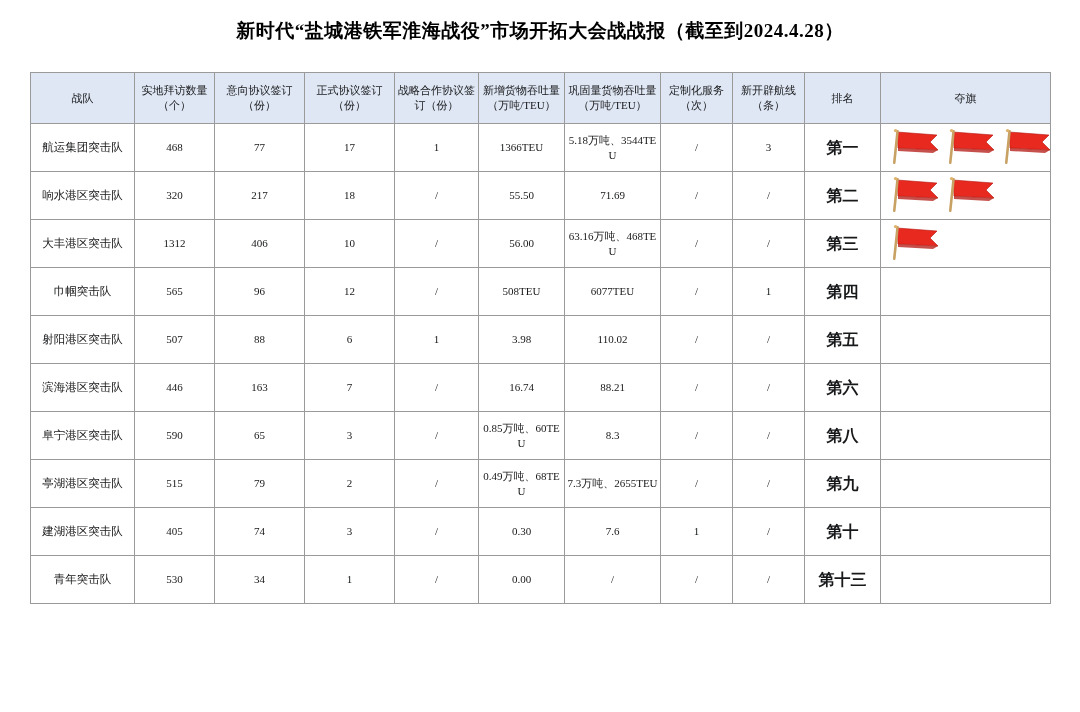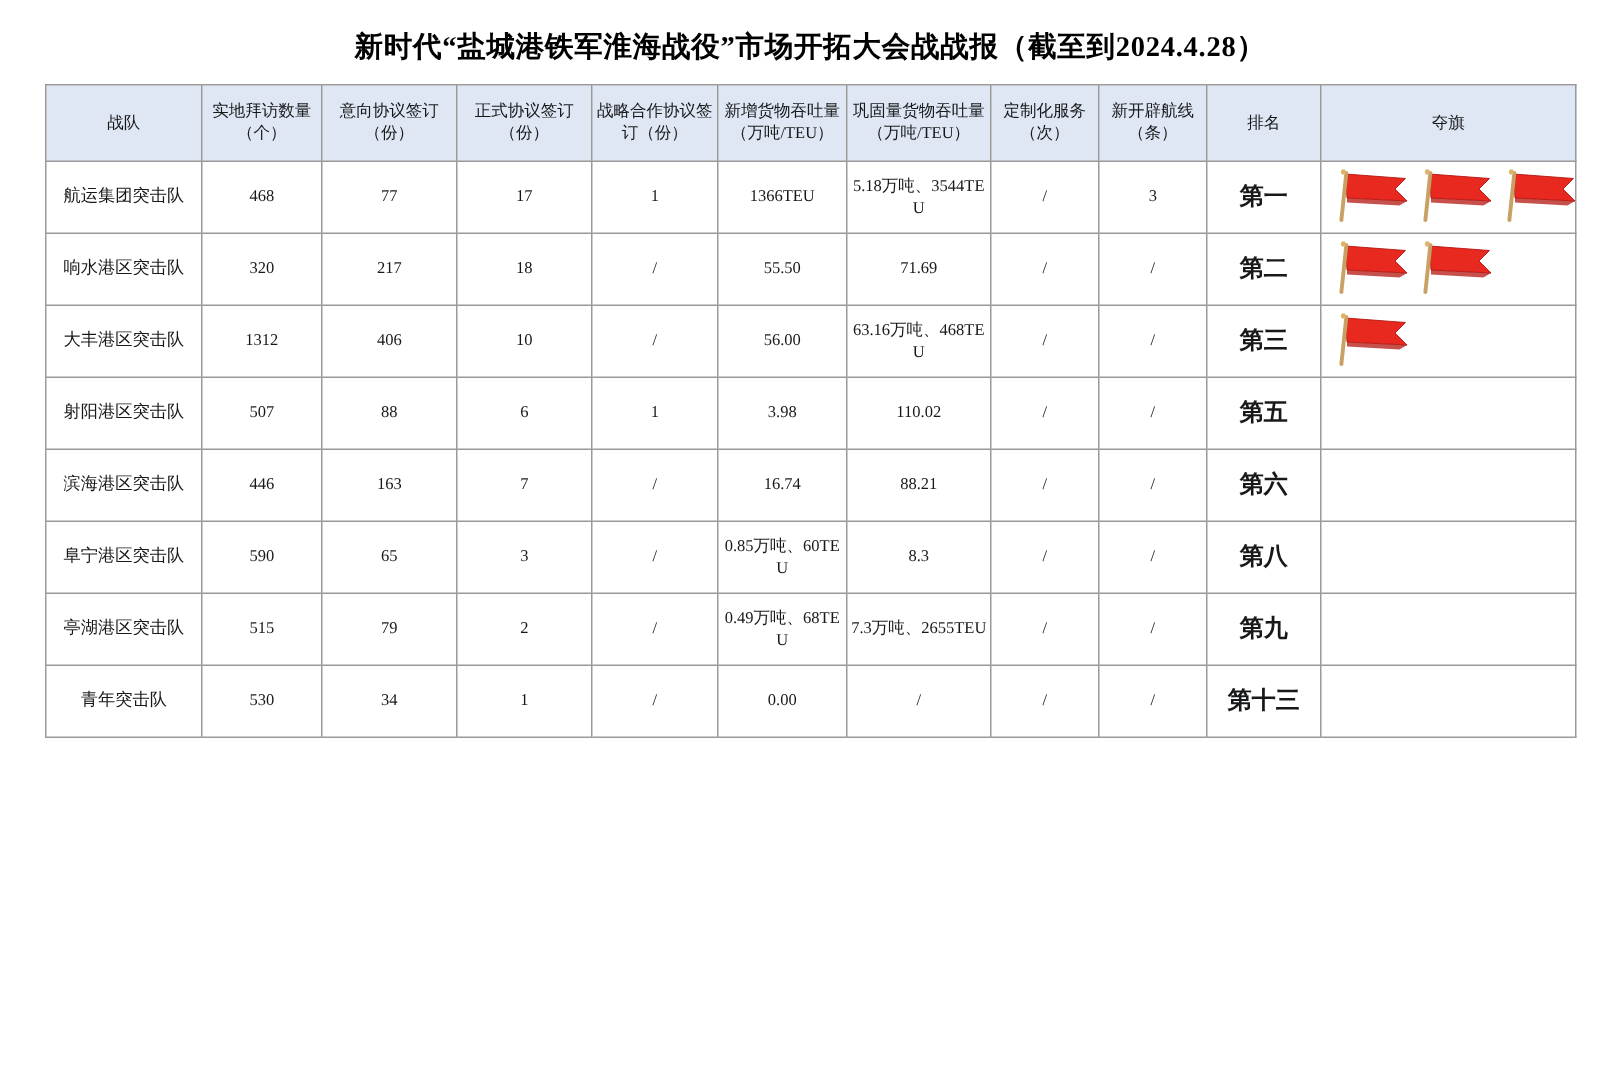--- a/index.html
+++ b/index.html
@@ -19,21 +19,21 @@
     width: 1080px;
     height: 712px;
     box-sizing: border-box;
   }
   .title {
     text-align: center;
     font-size: 19px;
     font-weight: bold;
     letter-spacing: 0.5px;
     padding-top: 18px;
-    padding-bottom: 12px;
+    padding-bottom: 28px;
     font-family: "Liberation Serif", "DejaVu Serif", serif;
   }
   .table-wrap {
     padding: 0 30px;
   }
   table.report {
     border-collapse: collapse;
     width: 1020px;
     table-layout: fixed;
     border: 1px solid #7d7d7d;
@@ -232,20 +232,35 @@
                     <path d="M8 4 L48 7 L41 14 L49 22 L9 20 Z" fill="none" stroke="#b3150f" stroke-width="0.6"></path>
                     <path d="M9 20 L49 22 L44 25 L9 23 Z" fill="#b3150f" opacity="0.75"></path>
                     <rect x="5.6" y="2" width="2.6" height="34" rx="1.1" fill="#c8a165" transform="rotate(6 7 19)"></rect>
                     <circle cx="6.6" cy="2.6" r="1.7" fill="#e0b36a"></circle>
                   </svg>
                 </span>
               </div>
             </td>
           </tr>
           <tr>
+            <td class="team">巾帼突击队</td>
+            <td>565</td>
+            <td>96</td>
+            <td>12</td>
+            <td>/</td>
+            <td>508TEU</td>
+            <td>6077TEU</td>
+            <td>/</td>
+            <td>1</td>
+            <td class="rank">第四</td>
+            <td class="flags">
+              <div class="flag-box"></div>
+            </td>
+          </tr>
+          <tr>
             <td class="team">射阳港区突击队</td>
             <td>507</td>
             <td>88</td>
             <td>6</td>
             <td>1</td>
             <td>3.98</td>
             <td>110.02</td>
             <td>/</td>
             <td>/</td>
             <td class="rank">第五</td>
@@ -292,20 +307,35 @@
             <td>0.49万吨、68TEU</td>
             <td>7.3万吨、2655TEU</td>
             <td>/</td>
             <td>/</td>
             <td class="rank">第九</td>
             <td class="flags">
               <div class="flag-box"></div>
             </td>
           </tr>
           <tr>
+            <td class="team">建湖港区突击队</td>
+            <td>405</td>
+            <td>74</td>
+            <td>3</td>
+            <td>/</td>
+            <td>0.30</td>
+            <td>7.6</td>
+            <td>1</td>
+            <td>/</td>
+            <td class="rank">第十</td>
+            <td class="flags">
+              <div class="flag-box"></div>
+            </td>
+          </tr>
+          <tr>
             <td class="team">青年突击队</td>
             <td>530</td>
             <td>34</td>
             <td>1</td>
             <td>/</td>
             <td>0.00</td>
             <td>/</td>
             <td>/</td>
             <td>/</td>
             <td class="rank">第十三</td>

